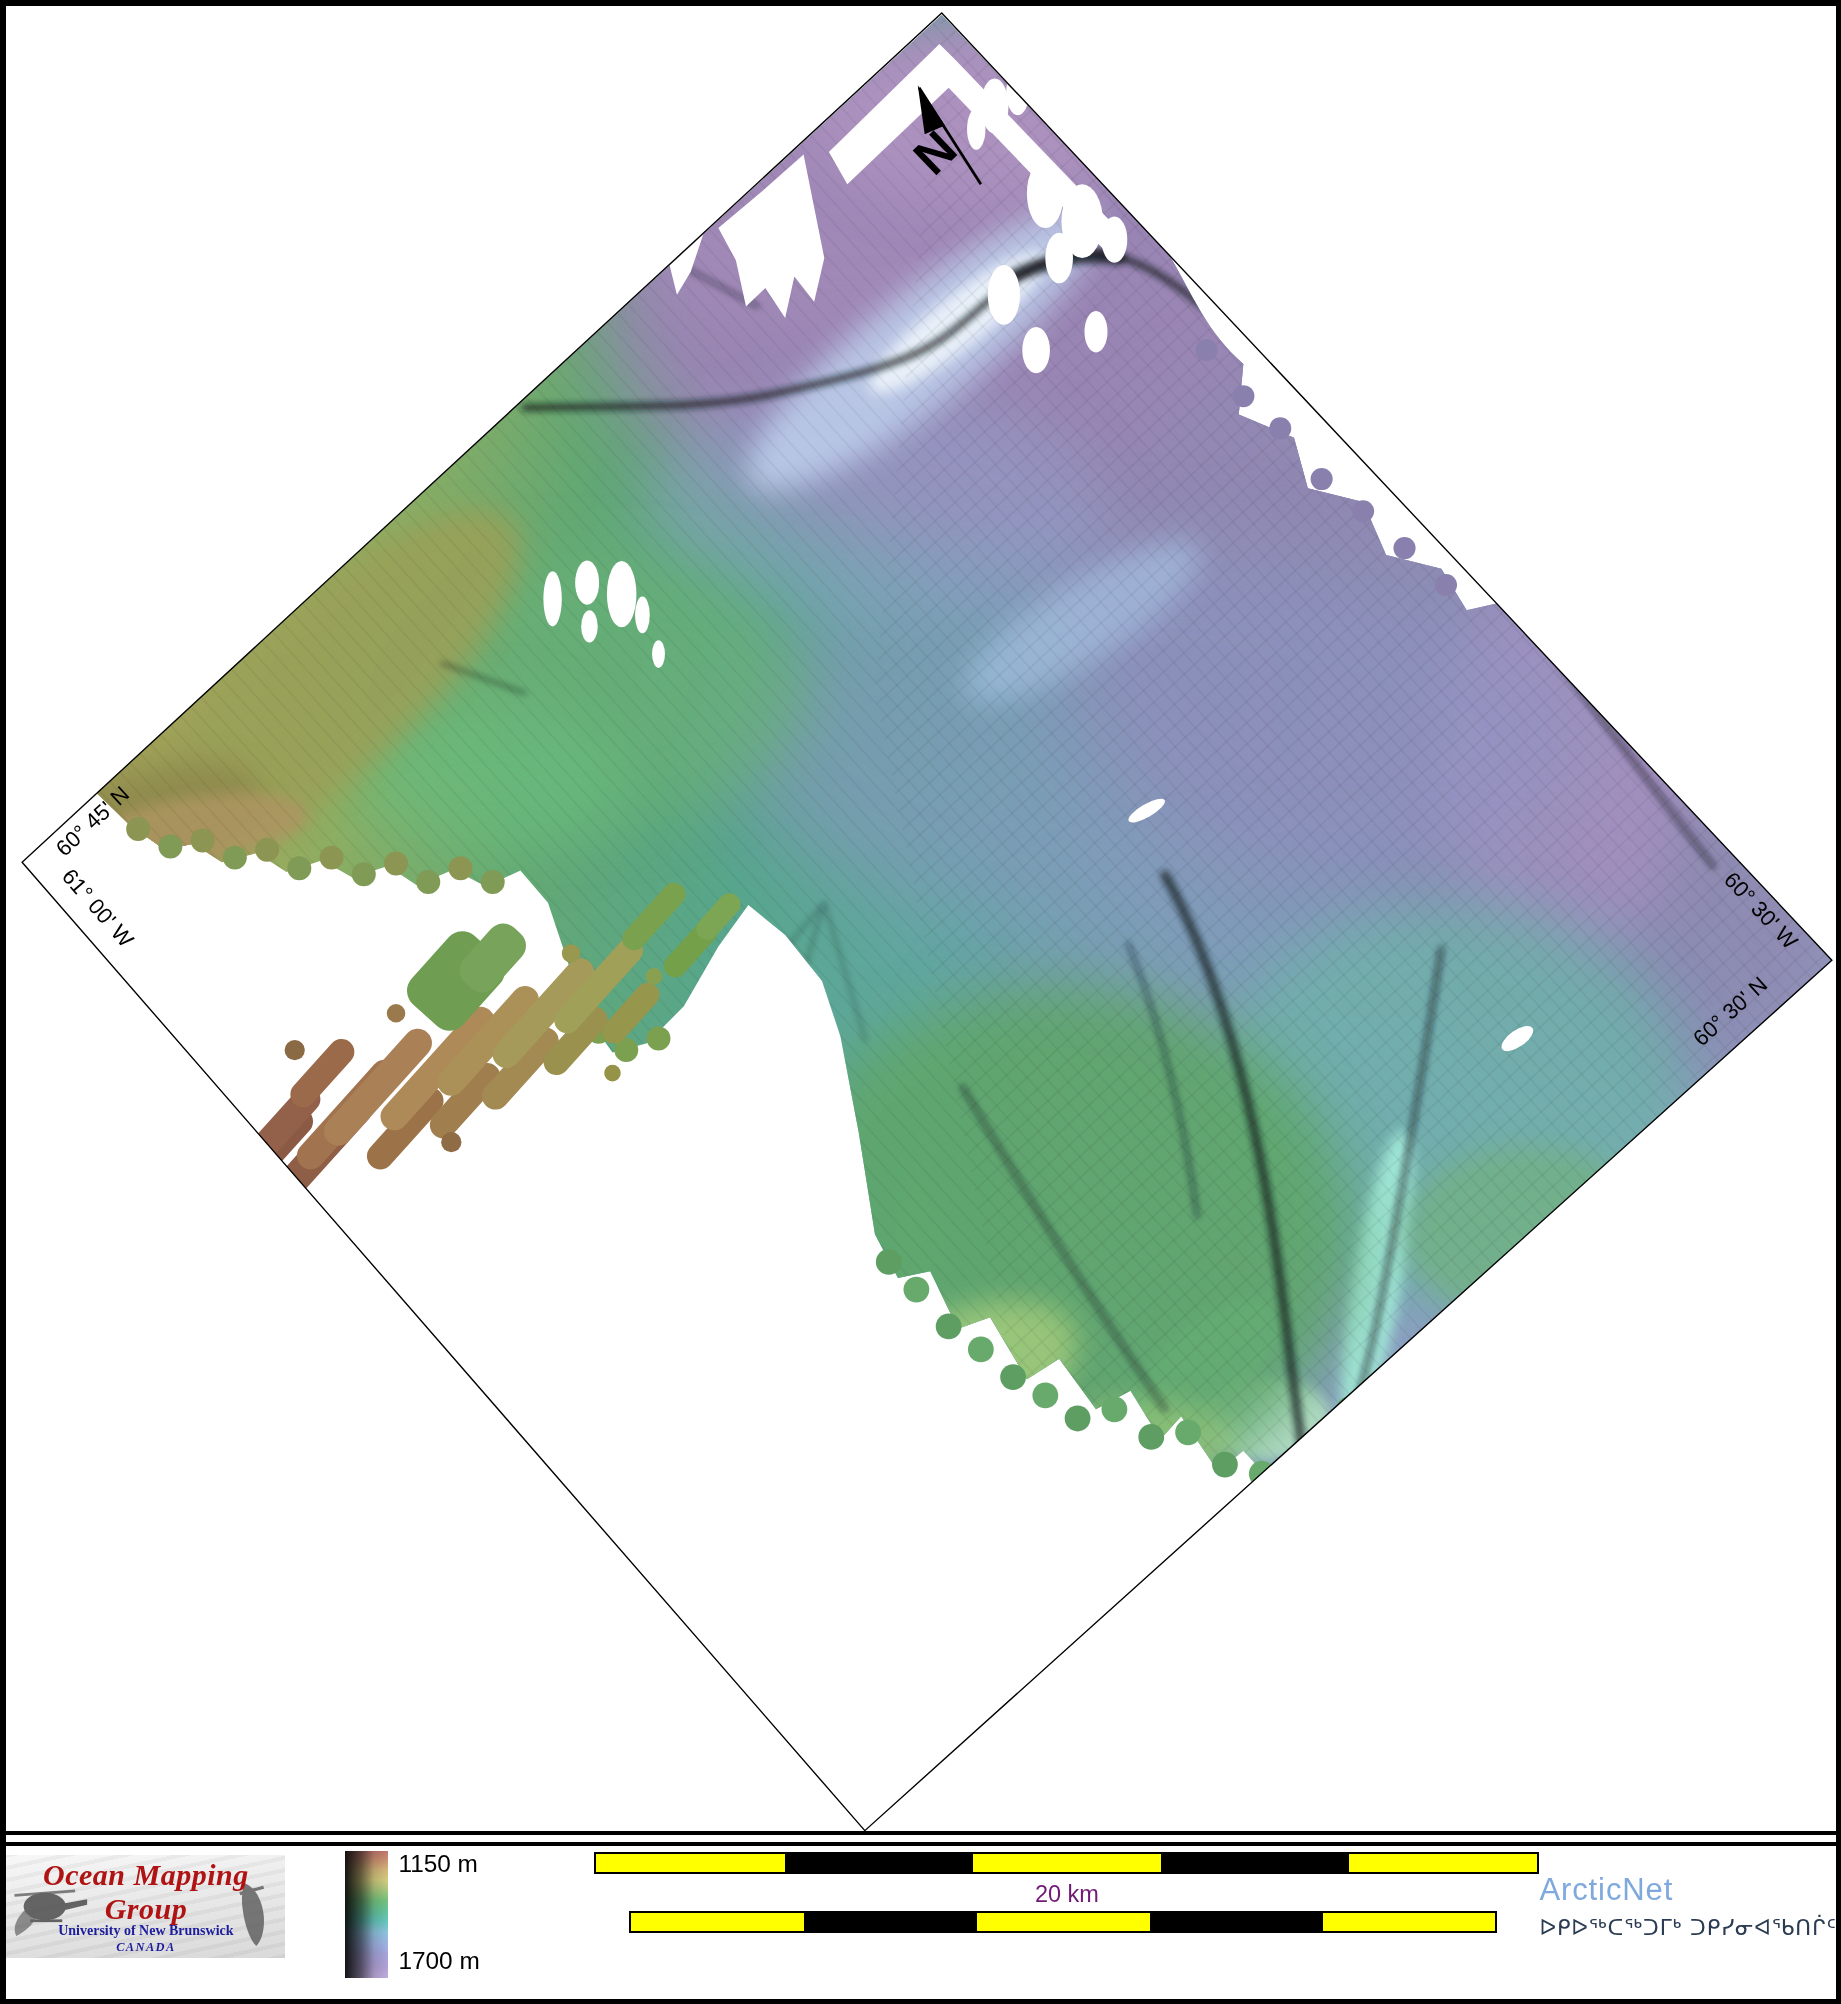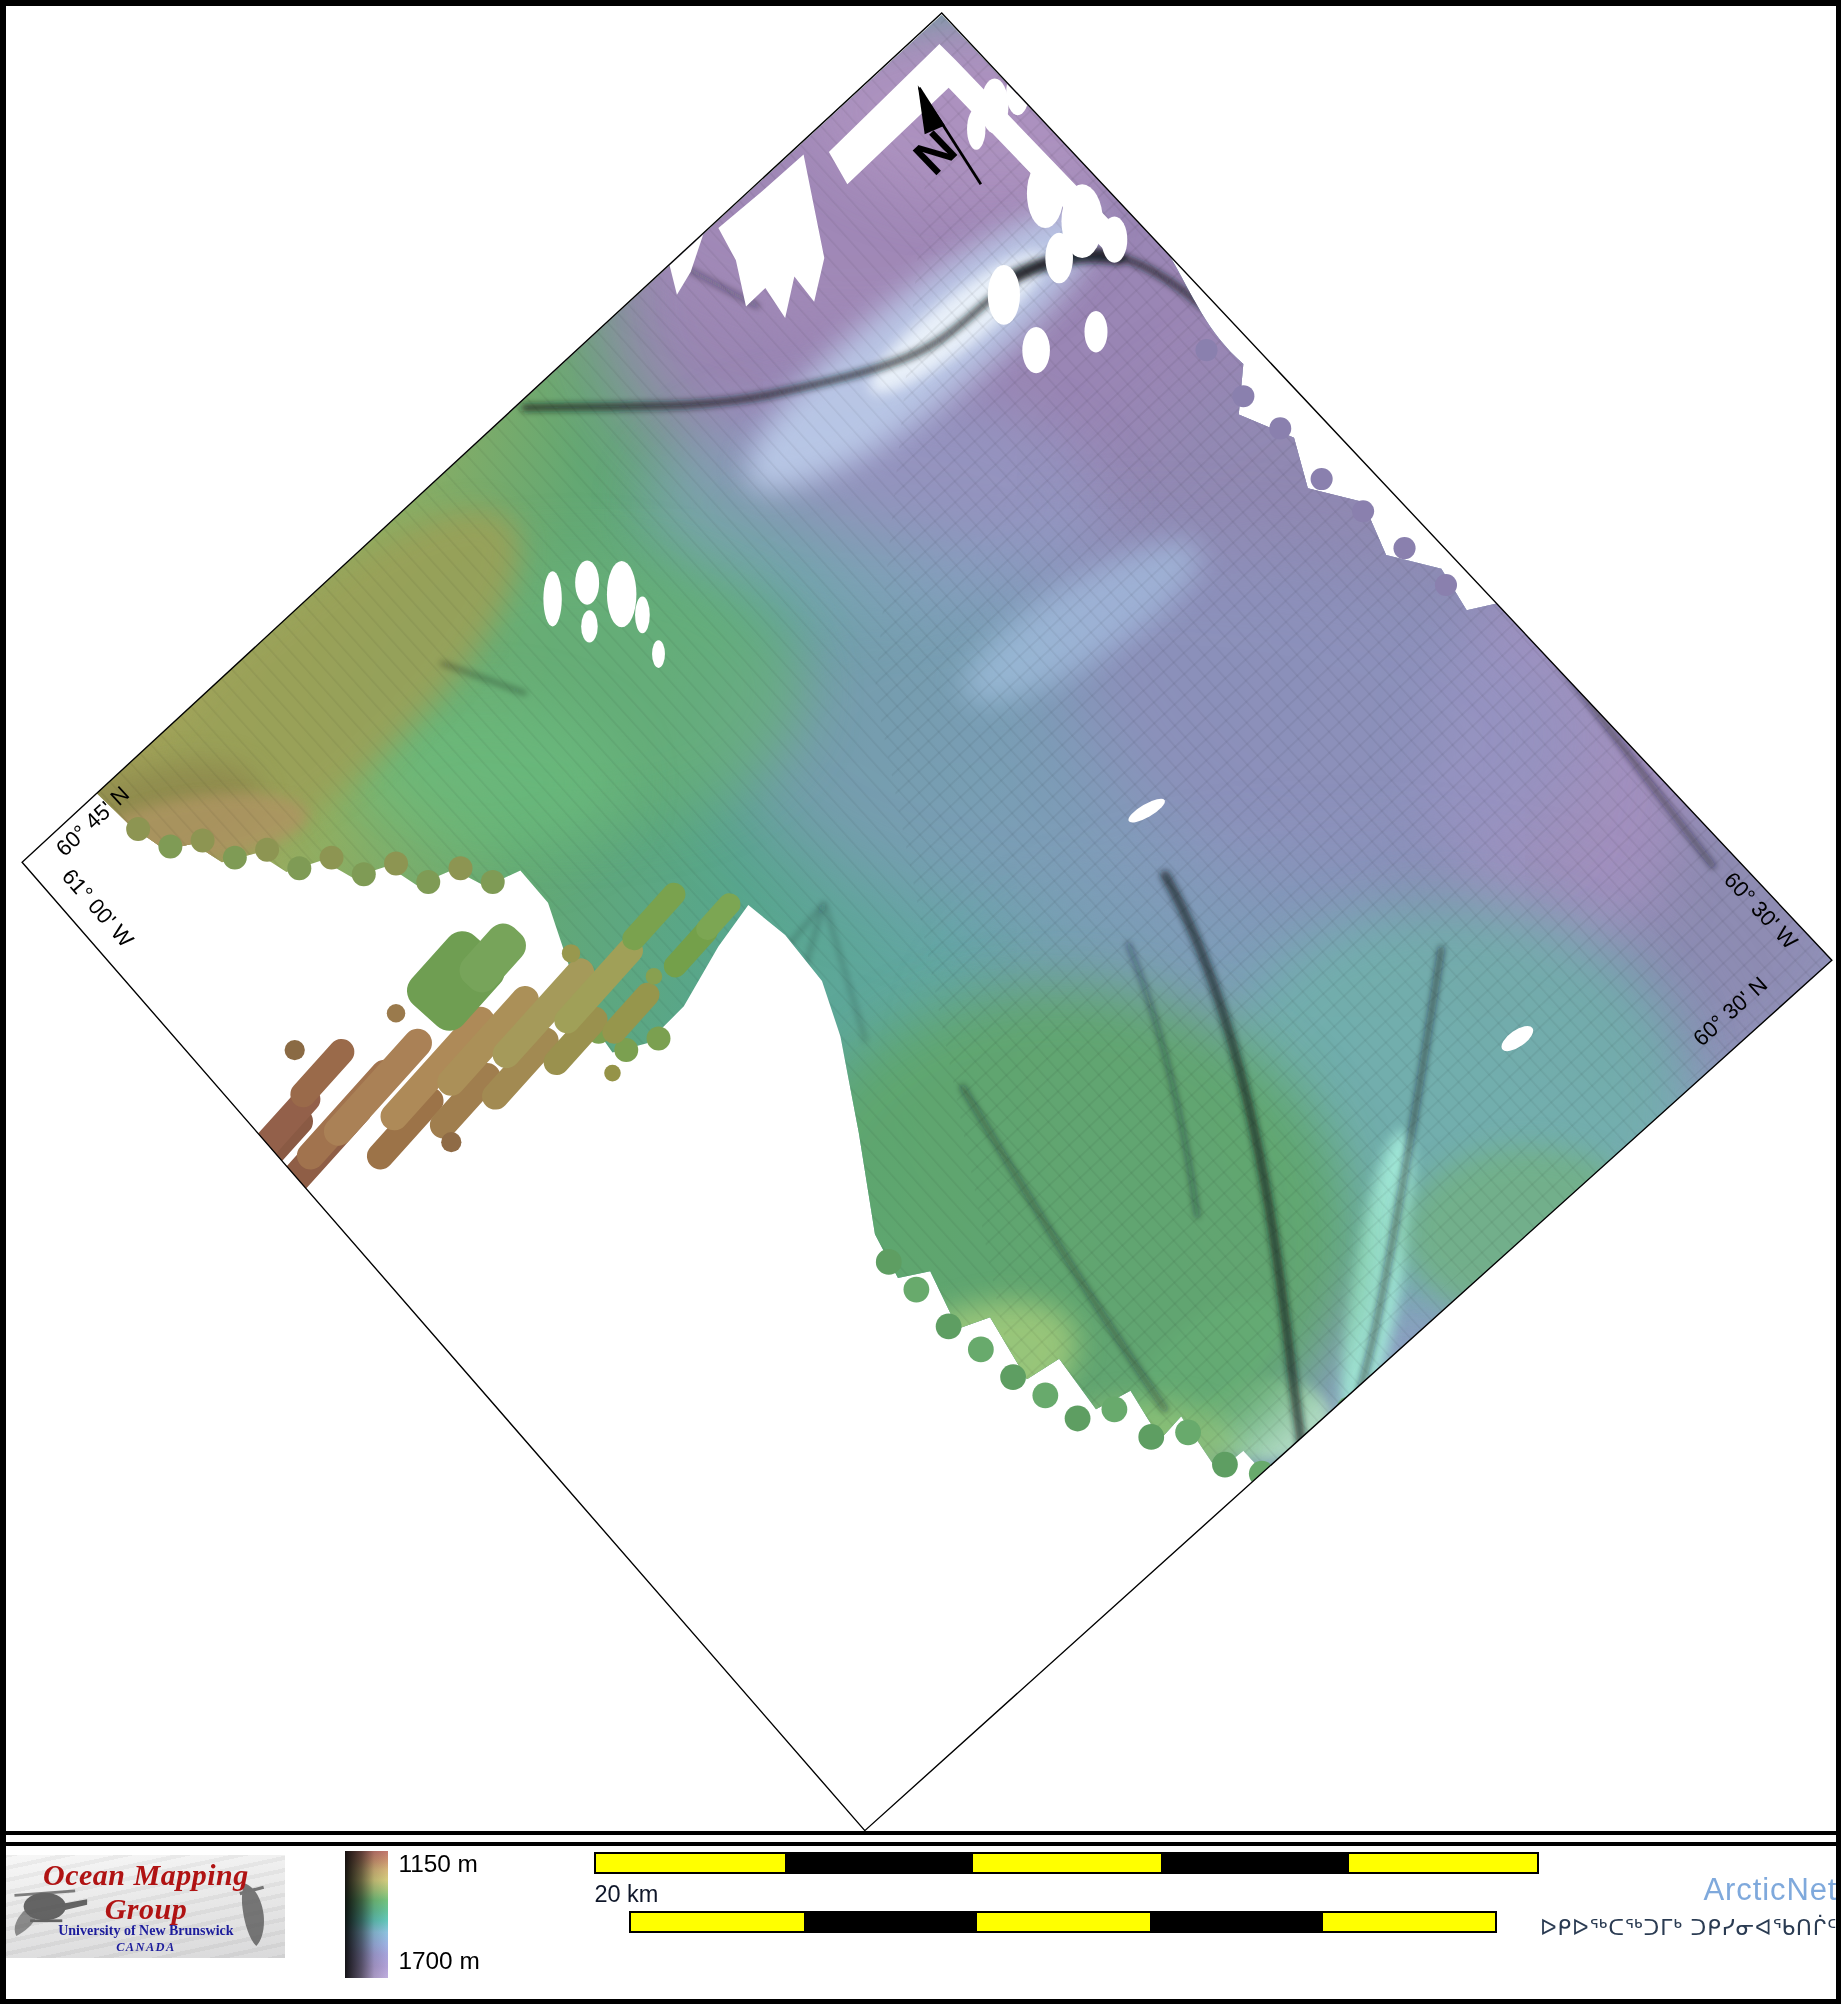--- a/index.html
+++ b/index.html
@@ -38,25 +38,25 @@
   .colorbar::after{content:"";position:absolute;inset:0;
     background:linear-gradient(to right, rgba(8,8,8,0.93) 0%, rgba(8,8,8,0.55) 38%, rgba(16,16,16,0.14) 68%, rgba(0,0,0,0) 100%);}
   .cb-label{position:absolute;left:392px;font-size:24.4px;color:#000;white-space:nowrap;}
   .cb-top{top:2.8px;}
   .cb-bottom{top:100px;text-align:center;}
 
   .scalebar{position:absolute;height:22px;border:2.8px solid #000;display:flex;box-sizing:border-box;}
   .scalebar .seg{flex:1 1 0;}
   .sb-20km{left:588px;top:5px;width:945px;}
   .sb-10nm{left:623px;top:64px;width:868px;}
-  .sb-label{position:absolute;font-size:23.5px;color:#0f172a;}
+  .sb-label{position:absolute;text-align:center;font-size:23.5px;color:#701a75;}
   .sb-20km-label{left:588px;width:945px;top:34px;}
   .sb-10nm-label{left:623px;width:868px;top:94px;}
 
-  .arcticnet{position:absolute;left:1533px;top:27px;width:298px;text-align:right;}
+  .arcticnet{position:absolute;left:1533px;top:27px;width:298px;text-align:left;}
   .arcticnet-name{font-size:31px;color:#7fa9dc;letter-spacing:0.9px;line-height:1.0;}
   .arcticnet-inuktitut{margin-top:10px;font-family:"DejaVu Sans",sans-serif;
     font-size:21.6px;color:#2a3b52;letter-spacing:0.9px;white-space:nowrap;}
 
   .caption{position:absolute;left:0;width:100%;top:1972px;text-align:center;z-index:20;
     font-size:25px;color:#000;white-space:nowrap;}
   .caption .gap{display:inline-block;width:24px;}
 
   
   .geo-label{font-family:"Liberation Sans",sans-serif;font-size:48px;fill:#000;}

